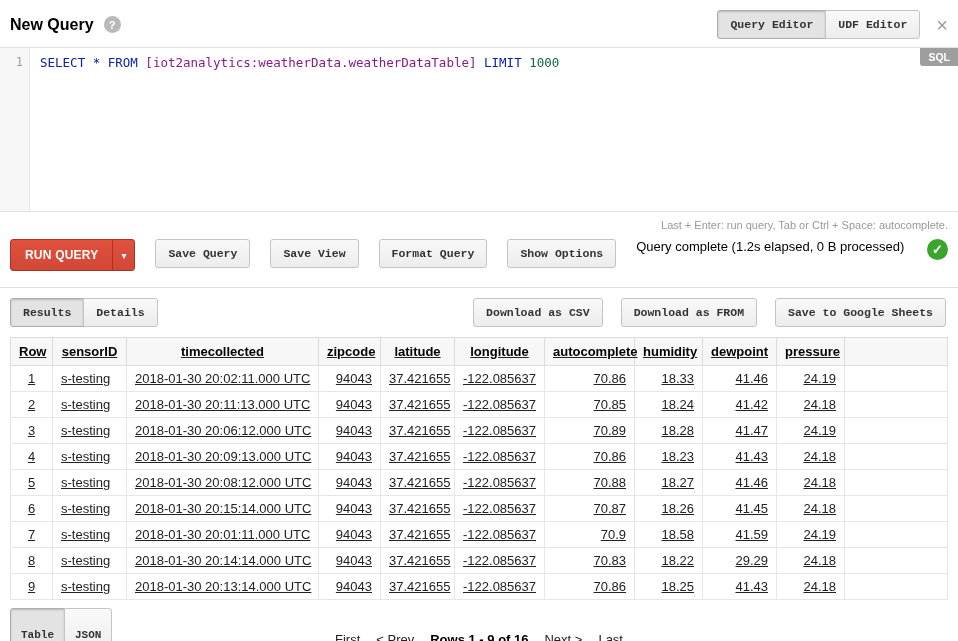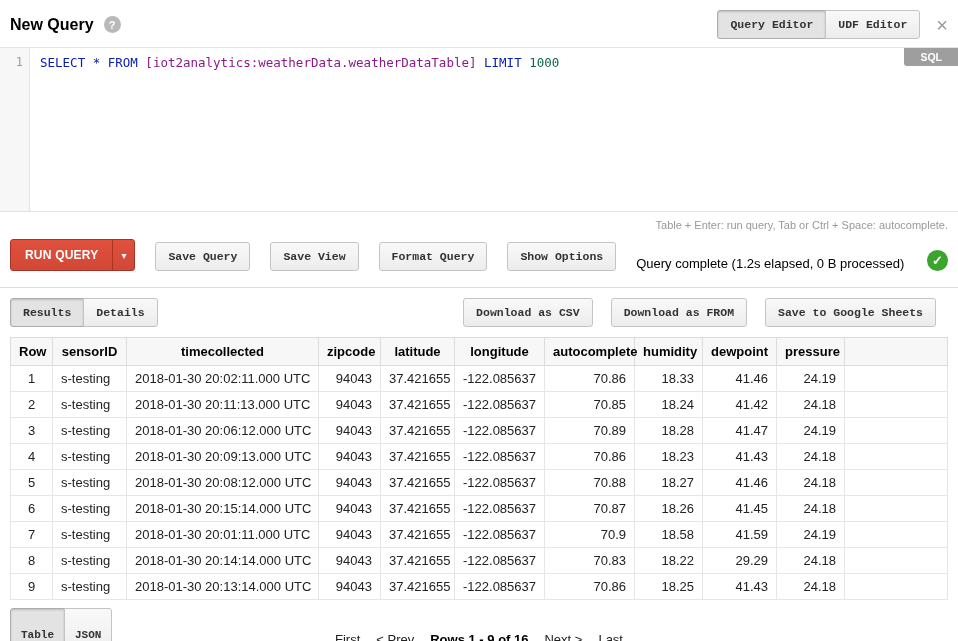--- a/index.html
+++ b/index.html
@@ -82,33 +82,33 @@
     white-space: pre;
     cursor: text;
   }
   .tok-kw  { color: var(--keyword-blue, #0d22aa); }
   .tok-ref { color: var(--tableref-purple, #8b1a89); }
   .tok-num { color: var(--number-teal, #116644); }
   .sql-badge {
     position: absolute; top: 0; right: 0;
     background: #9e9e9e; color: #fff;
     font-size: 10.5px; font-weight: bold;
-    padding: 3px 16px;
+    padding: 3px 8px;
     border-radius: 0 0 0 3px;
   }
 
   .hint-row {
     text-align: right;
     color: #999; font-size: 11px;
     padding: 7px 10px 8px 10px;
   }
 
   
   .toolbar {
-    display: flex; align-items: flex-end;
+    display: flex; align-items: flex-start;
     padding: 0 10px 4px 10px;
   }
   .run-btn {
     display: inline-flex; align-items: stretch;
     background: linear-gradient(var(--accent-red-light, #e0503d), var(--accent-red, #d14836));
     border: 1px solid #a93226;
     border-radius: 3px;
     color: #fff; overflow: hidden; cursor: pointer;
   }
   .run-main { padding: 8px 14px; font-size: 12px; font-weight: bold; letter-spacing: .2px; }
@@ -126,26 +126,26 @@
     background: var(--success-green, #3ba42f);
     color: #fff; font-size: 13px; font-weight: bold;
     display: flex; align-items: center; justify-content: center;
   }
 
   .section-divider { border-top: 1px solid #dedede; margin-top: 12px; }
 
   
   .results-bar {
     display: flex; align-items: center;
-    padding: 10px 22px 10px 10px;
+    padding: 10px 12px 10px 10px;
   }
   .results-bar .actions { margin-left: auto; display: flex; gap: 18px; }
 
   
-  .results-table-wrap { padding: 0 10px; }
+  .results-table-wrap { padding: 0 10px; text-decoration: underline; }
   table.results {
     width: 100%;
     border-collapse: collapse;
     font-size: 13px;
     table-layout: fixed;
   }
   table.results th {
     background: #f7f7f7;
     font-weight: bold; color: #000;
     text-align: center;
@@ -211,21 +211,21 @@
   </div>
 
   <div class="editor">
     <div class="gutter">
       <span>1</span>
     </div>
     <div class="code-area"><span class="tok-kw">SELECT * FROM </span><span class="tok-ref">[iot2analytics:weatherData.weatherDataTable]</span><span class="tok-kw"> LIMIT </span><span class="tok-num">1000</span></div>
     <div class="sql-badge">SQL</div>
   </div>
 
-  <div class="hint-row">Table + Enter: run query, Tab or Ctrl + Space: autocomplete.</div>
+  <div class="hint-row">Last + Enter: run query, Tab or Ctrl + Space: autocomplete.</div>
 
   <div class="toolbar">
     <span class="run-btn">
       <span class="run-main">RUN QUERY</span>
       <span class="run-caret">▾</span>
     </span>
     <button class="btn">Save Query</button>
     <button class="btn">Save View</button>
     <button class="btn">Format Query</button>
     <button class="btn">Show Options</button>

